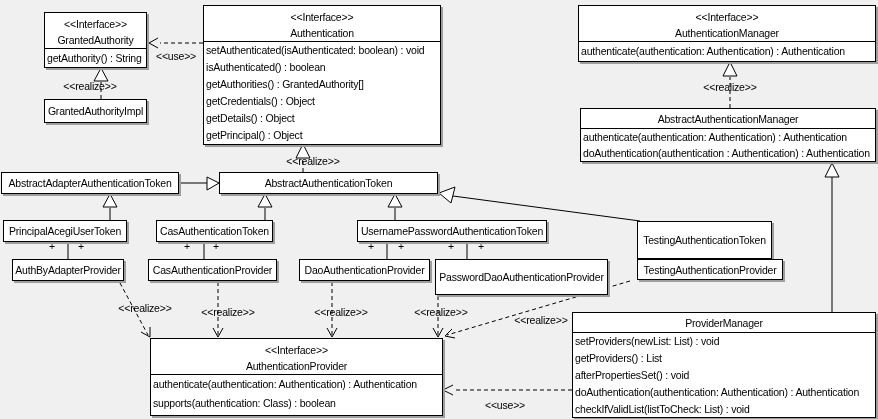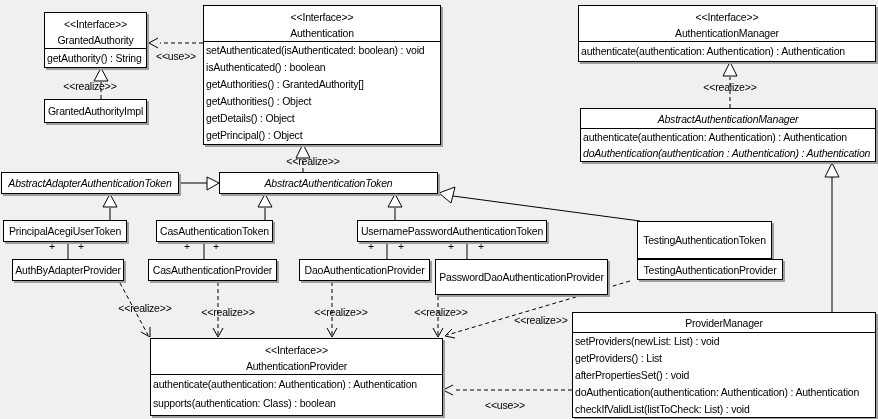--- a/index.html
+++ b/index.html
@@ -19,21 +19,21 @@
     box-shadow:2px 2px 0 #9e9e9e;
   }
   .hdr{padding-top:3px;}
   .stereo,.cname{text-align:center;line-height:16px;white-space:nowrap;overflow:hidden;}
   .hdr1{padding-top:2px;}
   .hdr1 .cname{line-height:17px;}
   .members{border-top:1px solid #000;}
   .members .m{line-height:17px;padding:0 2px;white-space:nowrap;overflow:hidden;}
   .members.tall .m{line-height:19px;}
   .nameonly{display:flex;align-items:center;justify-content:center;height:100%;white-space:nowrap;overflow:hidden;}
-  .it{font-style:italic;}
+  .it{}
   .lbl{position:absolute;z-index:2;text-align:center;line-height:11px;white-space:nowrap;}
   .plus{width:8px;}
 </style>
 </head>
 <body>
 
 <div id="canvas">
 
   <svg class="rel" width="878" height="419" viewBox="0 0 878 419">
 
@@ -117,21 +117,21 @@
 
   <div class="cls" style="left:203px;top:5px;width:238px;height:140px">
     <div class="hdr">
       <div class="stereo">&lt;&lt;Interface&gt;&gt;</div>
       <div class="cname">Authentication</div>
     </div>
     <div class="members">
       <div class="m">setAuthenticated(isAuthenticated: boolean) : void</div>
       <div class="m">isAuthenticated() : boolean</div>
       <div class="m">getAuthorities() : GrantedAuthority[]</div>
-      <div class="m">getAuthorities() : Object</div>
+      <div class="m">getCredentials() : Object</div>
       <div class="m">getDetails() : Object</div>
       <div class="m">getPrincipal() : Object</div>
     </div>
   </div>
 
   <div class="cls" style="left:578px;top:5px;width:298px;height:57px">
     <div class="hdr">
       <div class="stereo">&lt;&lt;Interface&gt;&gt;</div>
       <div class="cname">AuthenticationManager</div>
     </div>

